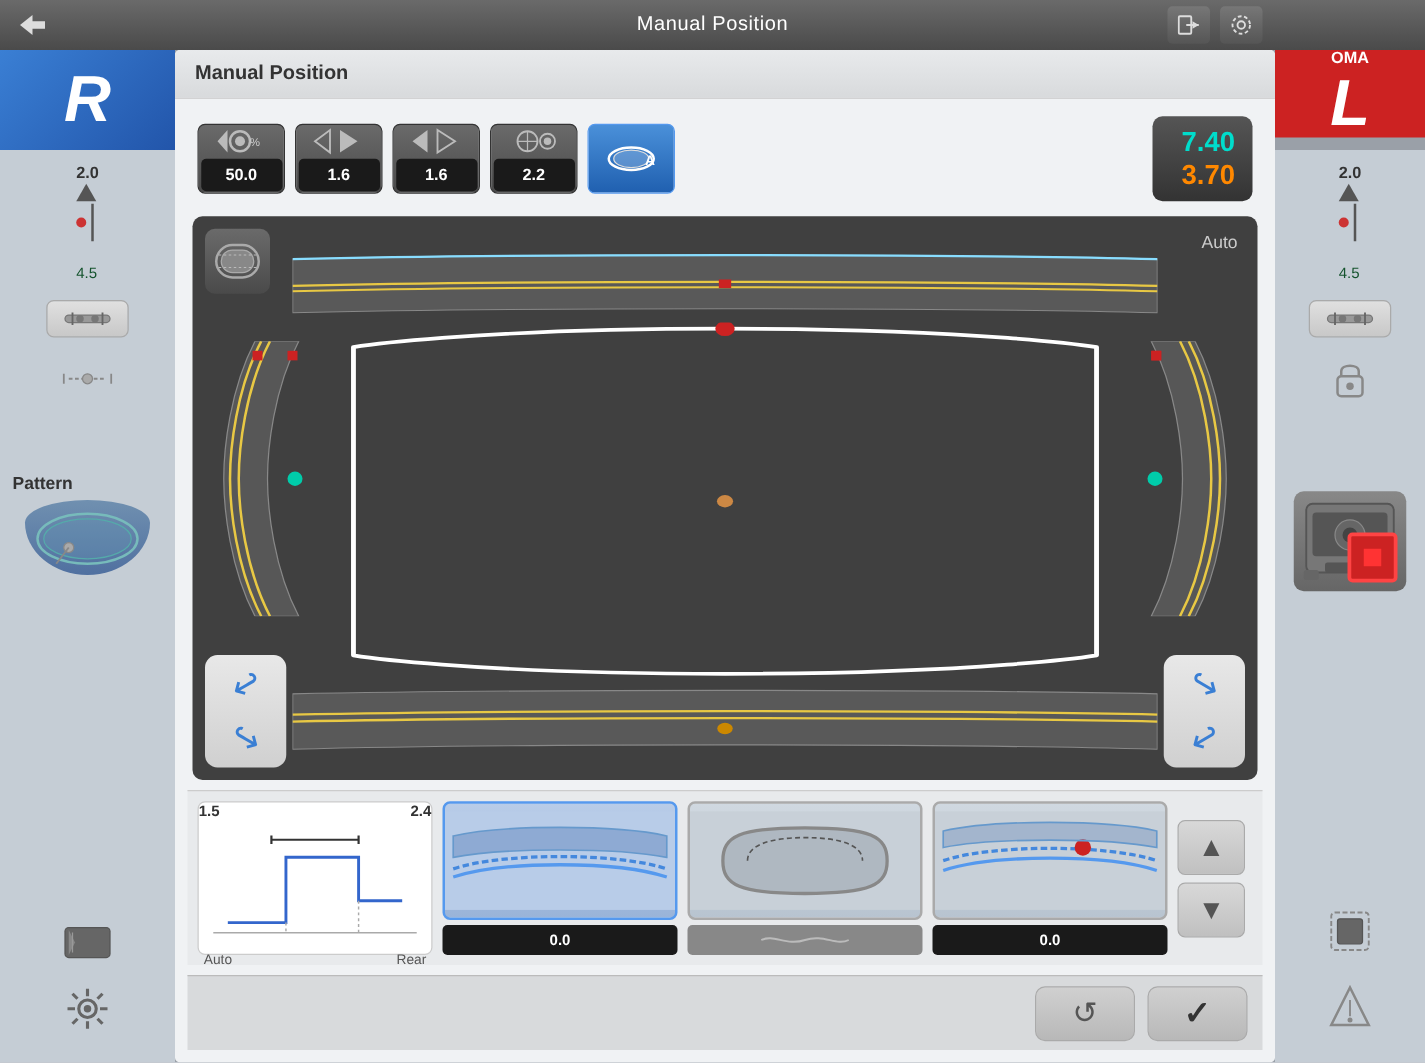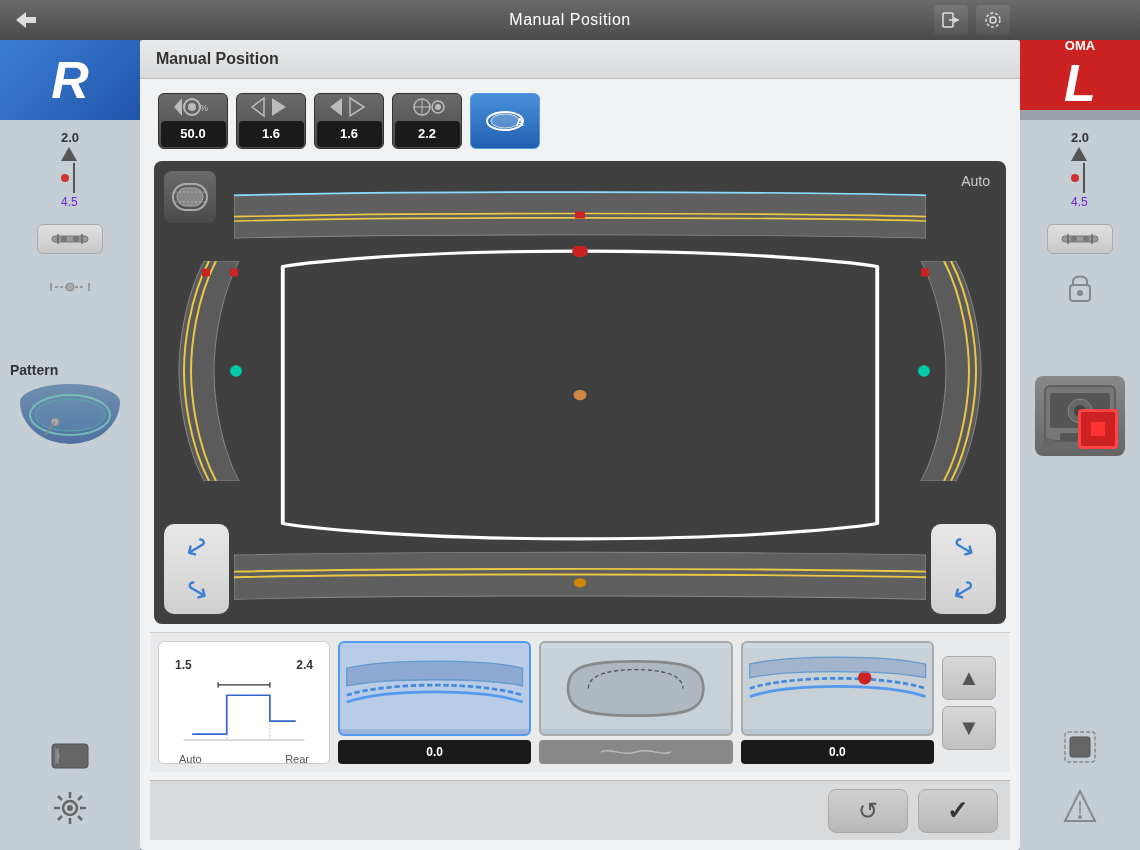--- a/index.html
+++ b/index.html
@@ -119,21 +119,22 @@
       border-radius: 50%;
       background: #cc3333;
     }
     .sidebar-connector {
       width: 2px;
       height: 30px;
       background: #555;
     }
     .sidebar-sub {
       font-size: 12px;
-      color: #6d28d9;
+      color: #14532d;
+      margin-top: 16px;
     }
     .sidebar-btn {
       background: linear-gradient(180deg, #e0e0e0, #c8c8c8);
       border: 1px solid #aaa;
       border-radius: 6px;
       padding: 6px 12px;
       font-size: 11px;
       cursor: pointer;
       display: flex;
       align-items: center;
@@ -420,25 +421,25 @@
       height: 140px;
       background: #e8eaec;
       border-top: 1px solid #ccc;
       display: flex;
       gap: 0;
       padding: 8px;
     }
 
     
     .curve-profile {
-      width: 172px;
+      width: 188px;
       background: #fff;
       border: 1px solid #ccc;
       border-radius: 6px;
-      padding: 16px;
+      padding: 0;
       display: flex;
       flex-direction: column;
       gap: 4px;
       margin-right: 8px;
     }
     .profile-values {
       display: flex;
       justify-content: space-between;
       font-size: 12px;
       font-weight: 700;
@@ -801,20 +802,24 @@
       </div>
 
       <div class="tool-btn active">
         <svg width="42" height="22" viewBox="0 0 42 22">
           <ellipse cx="21" cy="11" rx="18" ry="9" fill="none" stroke="#fff" stroke-width="2"></ellipse>
           <ellipse cx="21" cy="11" rx="14" ry="7" fill="rgba(255,255,255,0.2)" stroke="#ddd" stroke-width="1"></ellipse>
           <text x="32" y="16" font-size="11" fill="#fff" font-weight="bold" font-family="Arial">A</text>
         </svg>
       </div>
 
+      <div class="right-values">
+        <div class="val-cyan">7.40</div>
+        <div class="val-orange">3.70</div>
+      </div>
     </div>
 
     <div class="viz-area">
       <span class="auto-label">Auto</span>
 
       <div class="lens-icon-btn">
         <svg width="38" height="30" viewBox="0 0 38 30">
           <rect x="2" y="2" width="34" height="26" rx="13" fill="none" stroke="#aaa" stroke-width="2"></rect>
           <rect x="6" y="6" width="26" height="18" rx="9" fill="#888" stroke="#aaa" stroke-width="1"></rect>
           <line x1="4" y1="10" x2="34" y2="10" stroke="#bbb" stroke-width="0.8" stroke-dasharray="2,2"></line>

